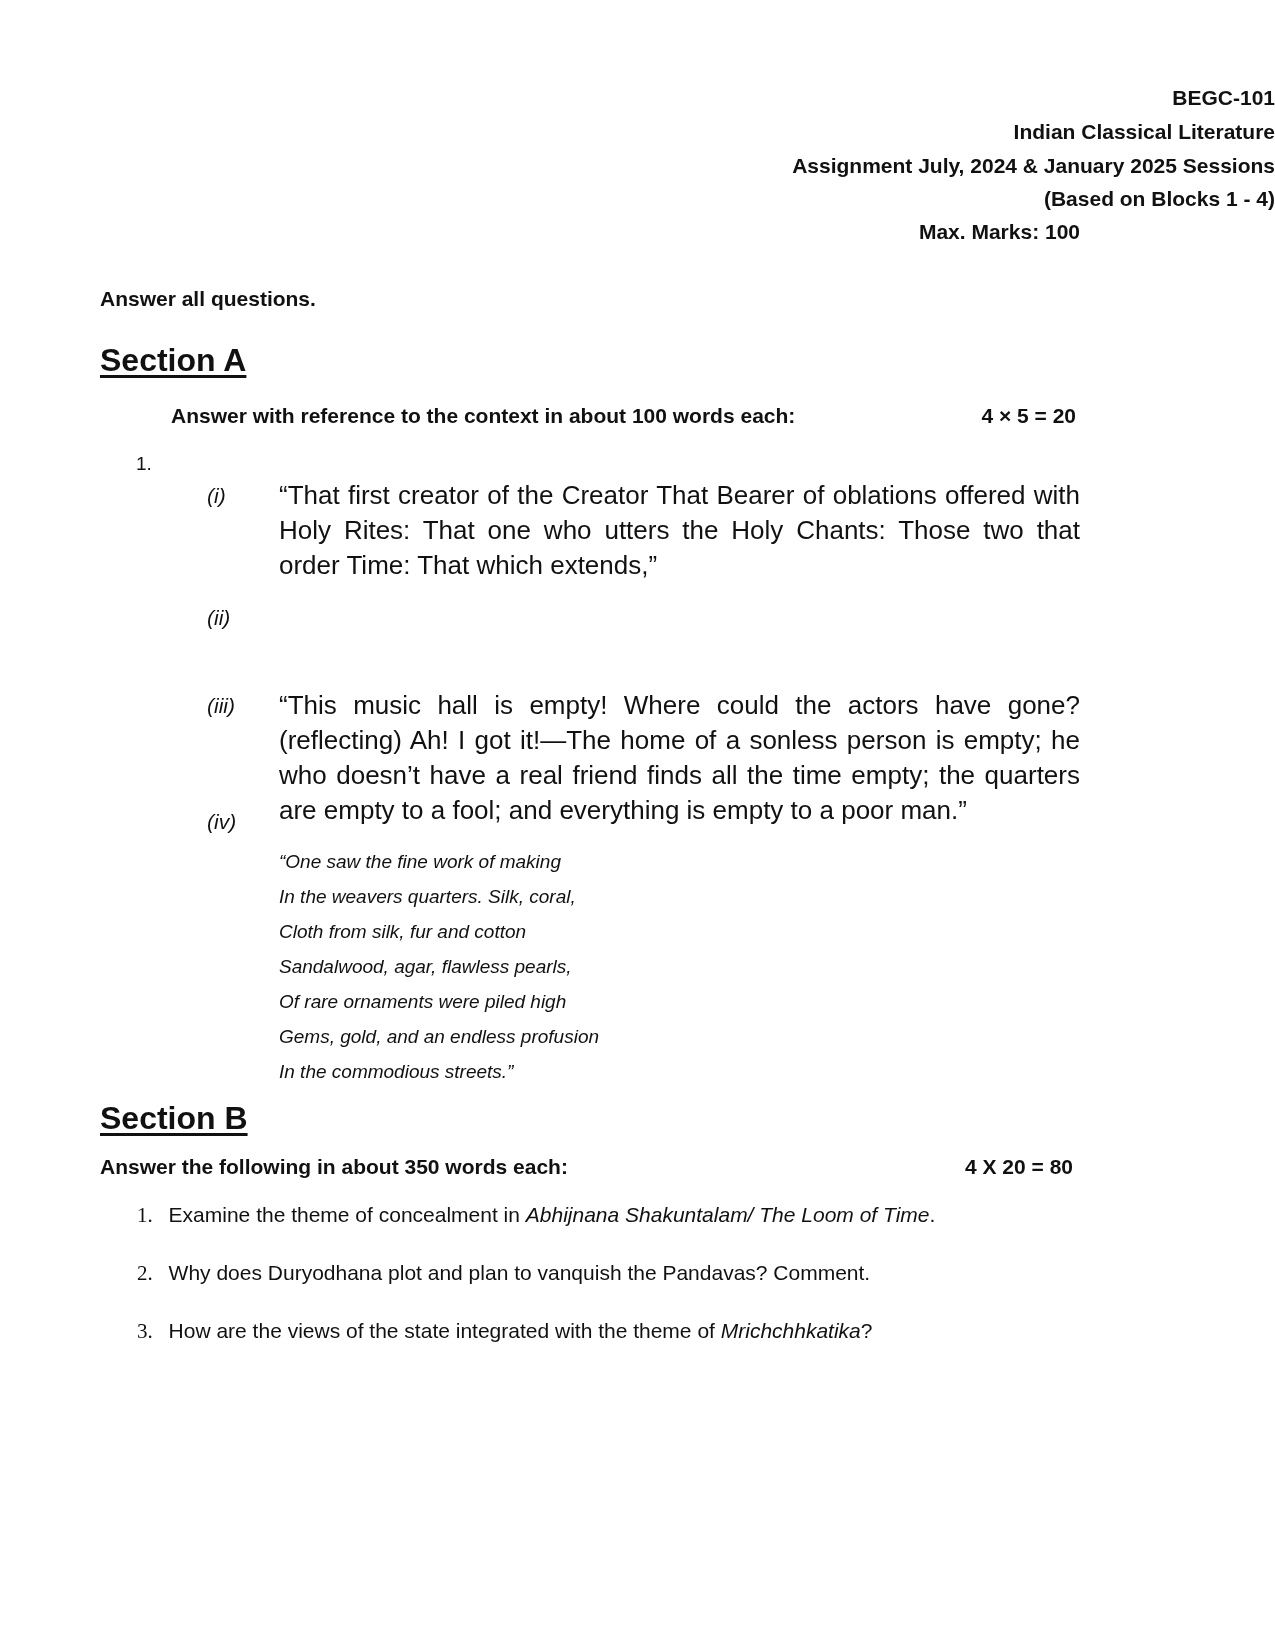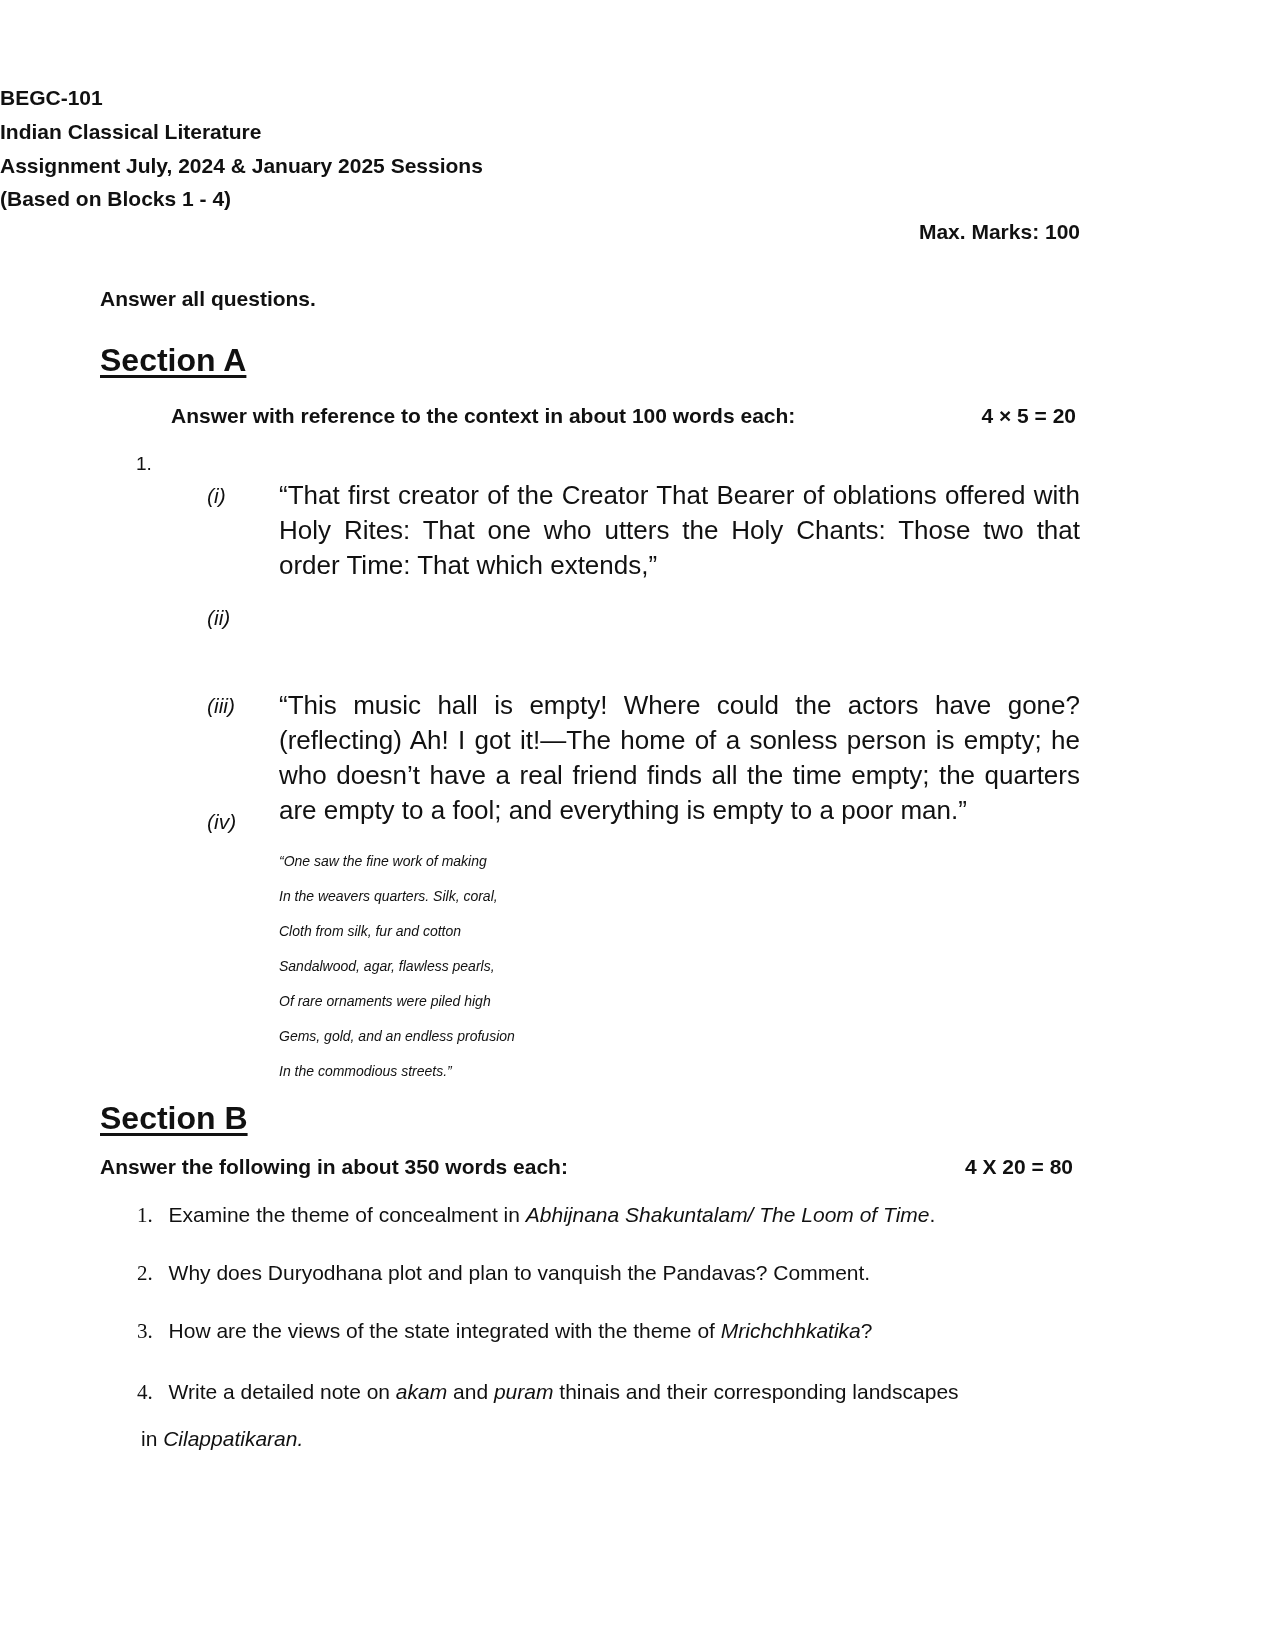--- a/index.html
+++ b/index.html
@@ -1,25 +1,25 @@
 <!DOCTYPE html>
 <html><head>
 <meta charset="utf-8">
 <style>
   html, body { margin: 0; padding: 0; background: #ffffff; }
   body { width: 1275px; height: 1650px; position: relative; overflow: hidden;
          font-family: "Liberation Sans", "DejaVu Sans", sans-serif; color: #111; }
   .page { position: absolute; left: 0; top: 0; width: 1275px; height: 1650px; }
-  .center { position: absolute; left: 0; width: 1275px; text-align: left; font-weight: bold; font-size: 21px; }
+  .center { position: absolute; left: 0; width: 1275px; text-align: right; font-weight: bold; font-size: 21px; }
   .abs { position: absolute; font-size: 21px; }
   .bold { font-weight: bold; }
   .sec { font-weight: bold; font-size: 32px; text-decoration: underline; text-underline-offset: 4px; }
   .quote { font-size: 26px; line-height: 35px; text-align: justify; }
   .roman { font-style: italic; font-size: 21px; }
-  .poem-line { display: block; font-style: italic; font-size: 14px; line-height: 35px; }
+  .poem-line { display: block; font-style: italic; font-size: 19px; line-height: 35px; }
   .qnum { font-family: "Liberation Serif", "DejaVu Serif", serif; font-size: 21px; }
   .qtext { font-size: 21px; margin-top: 17px; }
   i { font-style: italic; }
 </style>
 </head>
 <body>
 
 <div class="page">
 
   <div class="center" style="top:86px;">BEGC-101</div>
@@ -66,19 +66,14 @@
   <div class="abs" style="top:1261px; left:137px;">
     <span class="qnum">2.</span>
     <span class="qtext" style="margin-left:10px;">Why does Duryodhana plot and plan to vanquish the Pandavas? Comment.</span>
   </div>
 
   <div class="abs" style="top:1319px; left:137px;text-align:right;">
     <span class="qnum">3.</span>
     <span class="qtext" style="margin-left:10px;"><span>How are the views of the state integrated with the theme of </span><i>Mrichchhkatika</i><span>?</span></span>
   </div>
 
-  <div class="abs" style="top:1377px; left:137px; width:900px; line-height:30px;">
-    <span class="qnum">4.</span>
-    <span class="qtext" style="margin-left:10px;"><span>Write a detailed note on </span><i>akam</i><span> and </span><i>puram</i><span> thinais and their corresponding landscapes</span></span>
-    <div class="qtext" style="margin-left:4px;"><span>in </span><i>Cilappatikaran.</i></div>
-  </div>
 
 </div>
 
 </body></html>

